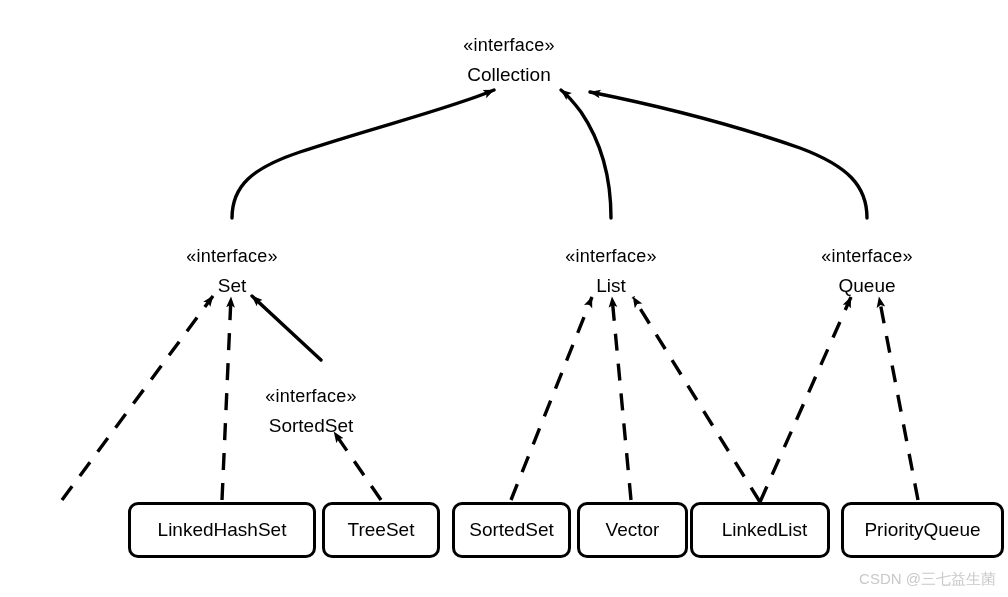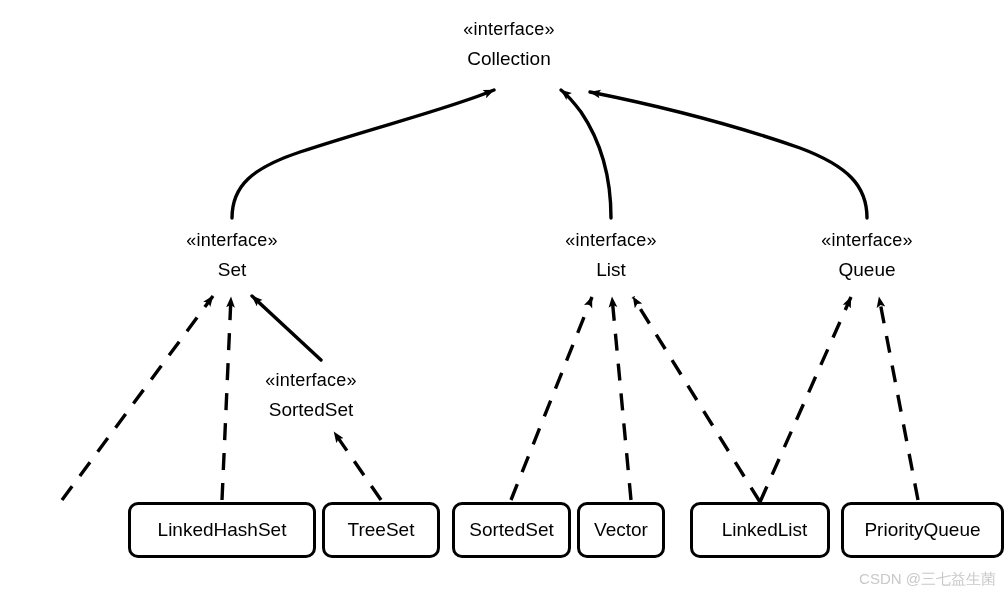--- a/index.html
+++ b/index.html
@@ -26,20 +26,21 @@
   }
   .iface-node {
     position: absolute;
     text-align: center;
     color: #000000;
     font-family: "Liberation Sans", sans-serif;
     font-size: 19px;
     line-height: 29px;
     white-space: nowrap;
     user-select: none;
+    margin-top: 16px;
   }
   .iface-stereotype {
     display: block;
     font-size: 18px;
     letter-spacing: 0.2px;
   }
   .iface-name {
     display: block;
     font-size: 19px;
   }
@@ -140,21 +141,21 @@
   </div>
 
   <div class="class-box" style="left:322px; top:502px; width:118px; height:56px;text-align:center;">
     <span>TreeSet</span>
   </div>
 
   <div class="class-box" style="left:452px; top:502px; width:119px; height:56px;">
     <span>SortedSet</span>
   </div>
 
-  <div class="class-box" style="left:577px; top:502px; width:88px; height:56px;">
+  <div class="class-box" style="left:577px; top:502px; width:111px; height:56px;">
     <span>Vector</span>
   </div>
 
   <div class="class-box" style="left:690px; top:502px; width:140px; height:56px;padding-left:9px;">
     <span>LinkedList</span>
   </div>
 
   <div class="class-box" style="left:841px; top:502px; width:163px; height:56px;">
     <span>PriorityQueue</span>
   </div>

